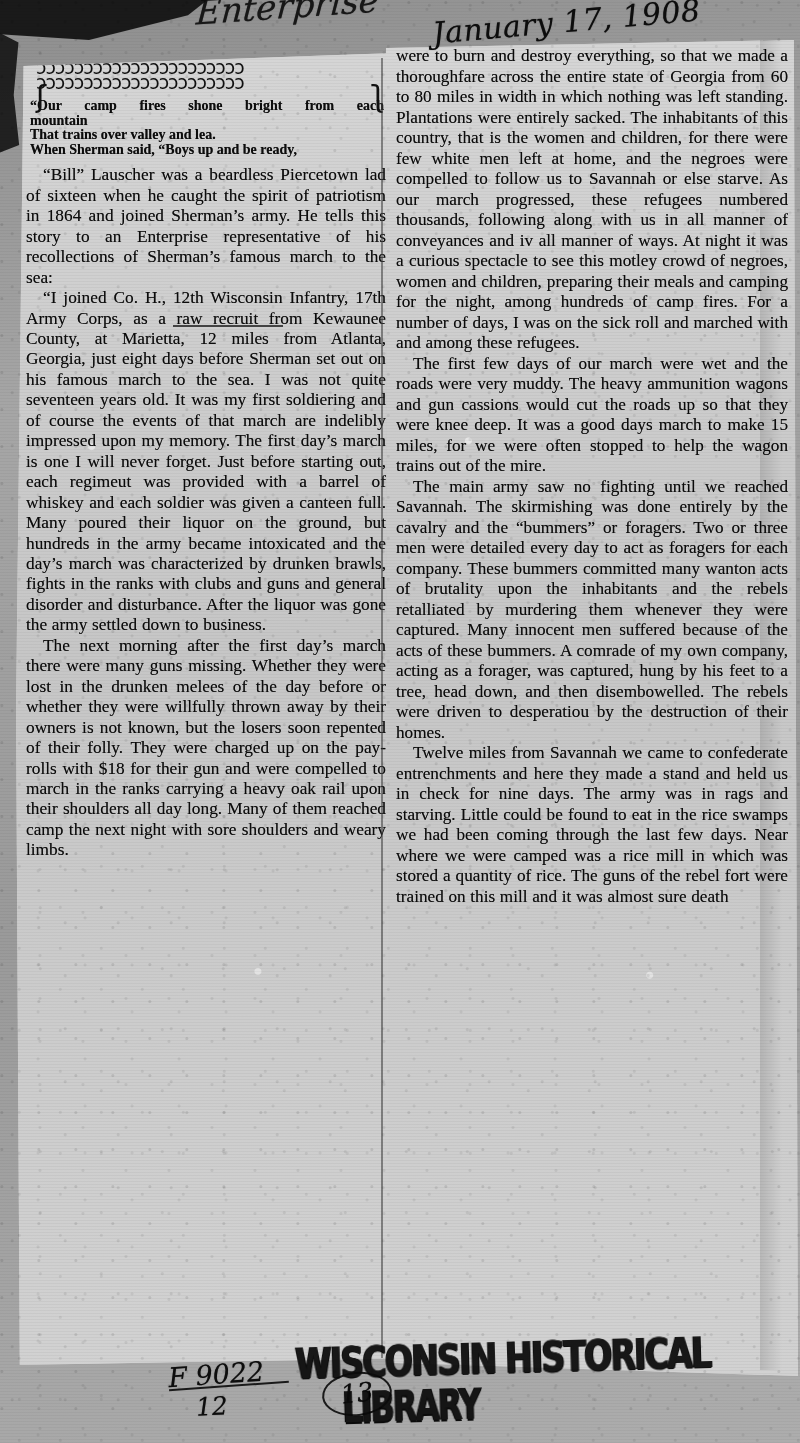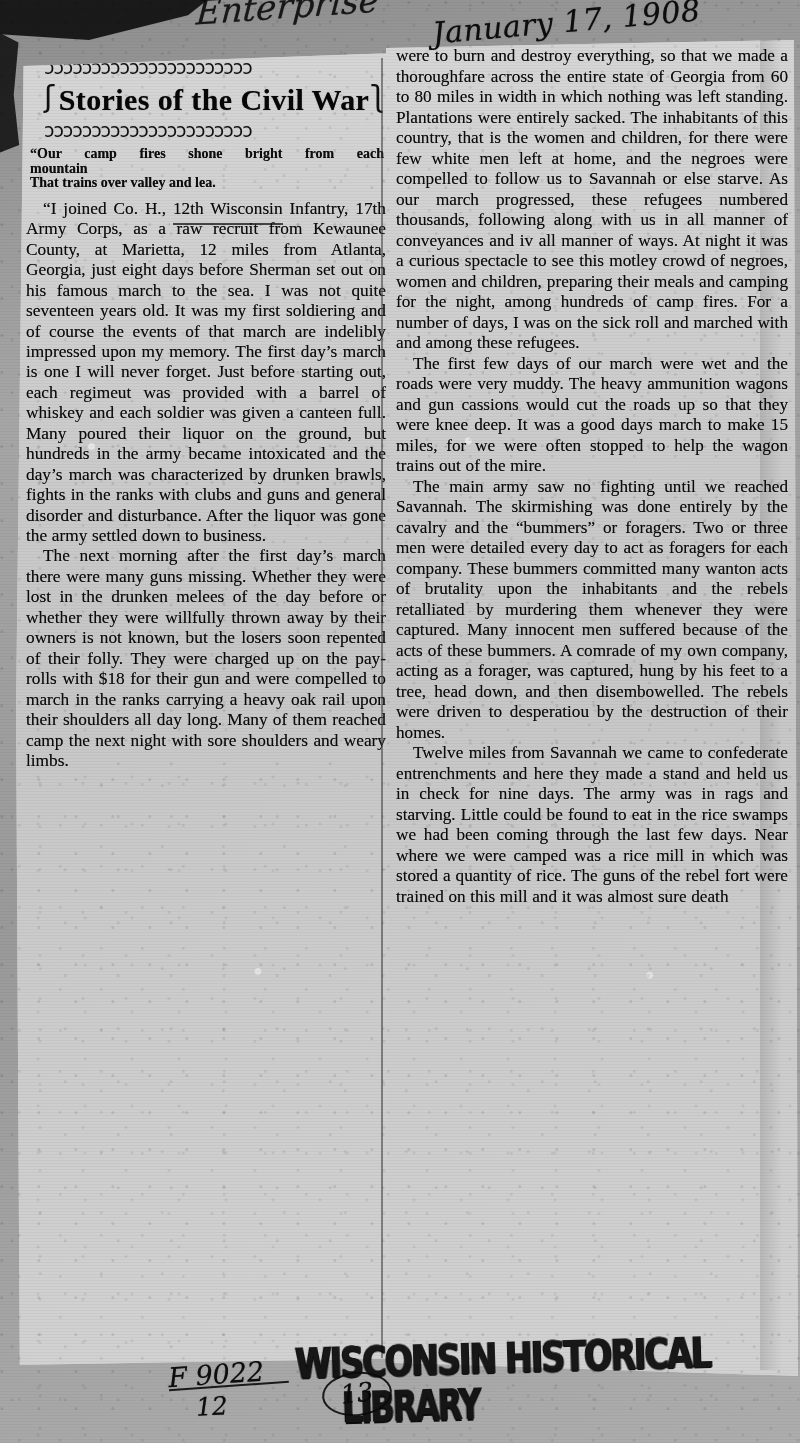--- a/index.html
+++ b/index.html
@@ -113,21 +113,21 @@
     padding:6px 10px 0 10px;
     clip-path:polygon(0 0.6%, 99% 0, 100% 100%, 0.5% 99%);
   }
   
   #col-rule{
     position:absolute;z-index:12;left:381px;top:58px;
     width:2px;height:1300px;background:#3a3a3a;opacity:.55;
   }
 
   
-  #masthead-box{position:relative;margin:2px 2px 6px 18px;}
+  #masthead-box{position:relative;margin:2px 2px 6px 10px;}
   .orn-row{
     height:17px;overflow:hidden;color:#101010;
     font-family:"DejaVu Sans", sans-serif;
     font-size:19px;line-height:17px;letter-spacing:-1px;
     white-space:nowrap;
   }
   .orn-bottom{transform:scaleY(-1);}
   #headline{
     font-family:"Liberation Serif", serif;
     font-weight:bold;
@@ -166,21 +166,21 @@
     color:#0b0b0b;
     word-spacing:.4px;
     text-shadow:0 0 .55px rgba(0,0,0,.45);
   }
   #col-right .body p{
     font-size:17.2px;line-height:20.5px;
   }
   .body p.cont{text-indent:0;}
   .ul{
     border-bottom:2px solid rgba(20,20,20,.75);
-    padding-bottom:5px;
+    padding-bottom:18px;
   }
 
   
   #stamp{
     position:absolute;z-index:35;
     left:296px;top:1340px;width:330px;height:98px;
     transform:rotate(-1.6deg);
     pointer-events:none;
   }
   #stamp .sline{
@@ -222,31 +222,32 @@
 
   <div class="hand" id="hand-masthead">Enterprise</div>
   <div class="hand" id="hand-date">January 17, 1908</div>
 
   <div class="clip" id="col-left">
 
     <div id="masthead-box">
       <div class="orn-row">ɔɔɔɔɔɔɔɔɔɔɔɔɔɔɔɔɔɔɔɔɔɔ</div>
       <div class="orn-side l">ʃ</div>
       <div class="orn-side r">ʃ</div>
-      <h1 id="headline">Stories of the Civil War</h1>
       <div class="orn-row orn-bottom">ɔɔɔɔɔɔɔɔɔɔɔɔɔɔɔɔɔɔɔɔɔɔ</div>
     </div>
 
     <div id="verse">
       <div class="l1">“Our camp fires shone bright from each</div>
       <div class="l2">mountain</div>
       <div>That trains over valley and lea.</div>
+      <div>When Sherman said, “Boys up and be ready,</div>
     </div>
 
     <div class="body">
+      <p>“Bill” Lauscher was a beardless Piercetown lad of sixteen when he caught the spirit of patriotism in 1864 and joined Sherman’s army. He tells this story to an Enterprise representative of his recollections of Sherman’s famous march to the sea:</p>
       <p>“I joined Co. H., <span class="ul">12th Wisconsin</span> Infantry, 17th Army Corps, as a raw recruit from Kewaunee County, at Marietta, 12 miles from Atlanta, Georgia, just eight days before Sherman set out on his famous march to the sea. I was not quite seventeen years old. It was my first soldiering and of course the events of that march are indelibly impressed upon my memory. The first day’s march is one I will never forget. Just before starting out, each regimeut was provided with a barrel of whiskey and each soldier was given a canteen full. Many poured their liquor on the ground, but hundreds in the army became intoxicated and the day’s march was characterized by drunken brawls, fights in the ranks with clubs and guns and general disorder and disturbance. After the liquor was gone the army settled down to business.</p>
       <p>The next morning after the first day’s march there were many guns missing. Whether they were lost in the drunken melees of the day before or whether they were willfully thrown away by their owners is not known, but the losers soon repented of their folly. They were charged up on the pay-rolls with $18 for their gun and were compelled to march in the ranks carrying a heavy oak rail upon their shoulders all day long. Many of them reached camp the next night with sore shoulders and weary limbs.</p>
     </div>
   </div>
 
   <div id="col-rule"></div>
 
   <div class="clip" id="col-right">
     <div class="body">
       <p class="cont">were to burn and destroy everything, so that we made a thoroughfare across the entire state of Georgia from 60 to 80 miles in width in which nothing was left standing. Plantations were entirely sacked. The inhabitants of this country, that is the women and children, for there were few white men left at home, and the negroes were compelled to follow us to Savannah or else starve. As our march progressed, these refugees numbered thousands, following along with us in all manner of conveyances and iv all manner of ways. At night it was a curious spectacle to see this motley crowd of negroes, women and children, preparing their meals and camping for the night, among hundreds of camp fires. For a number of days, I was on the sick roll and marched with and among these refugees.</p>

